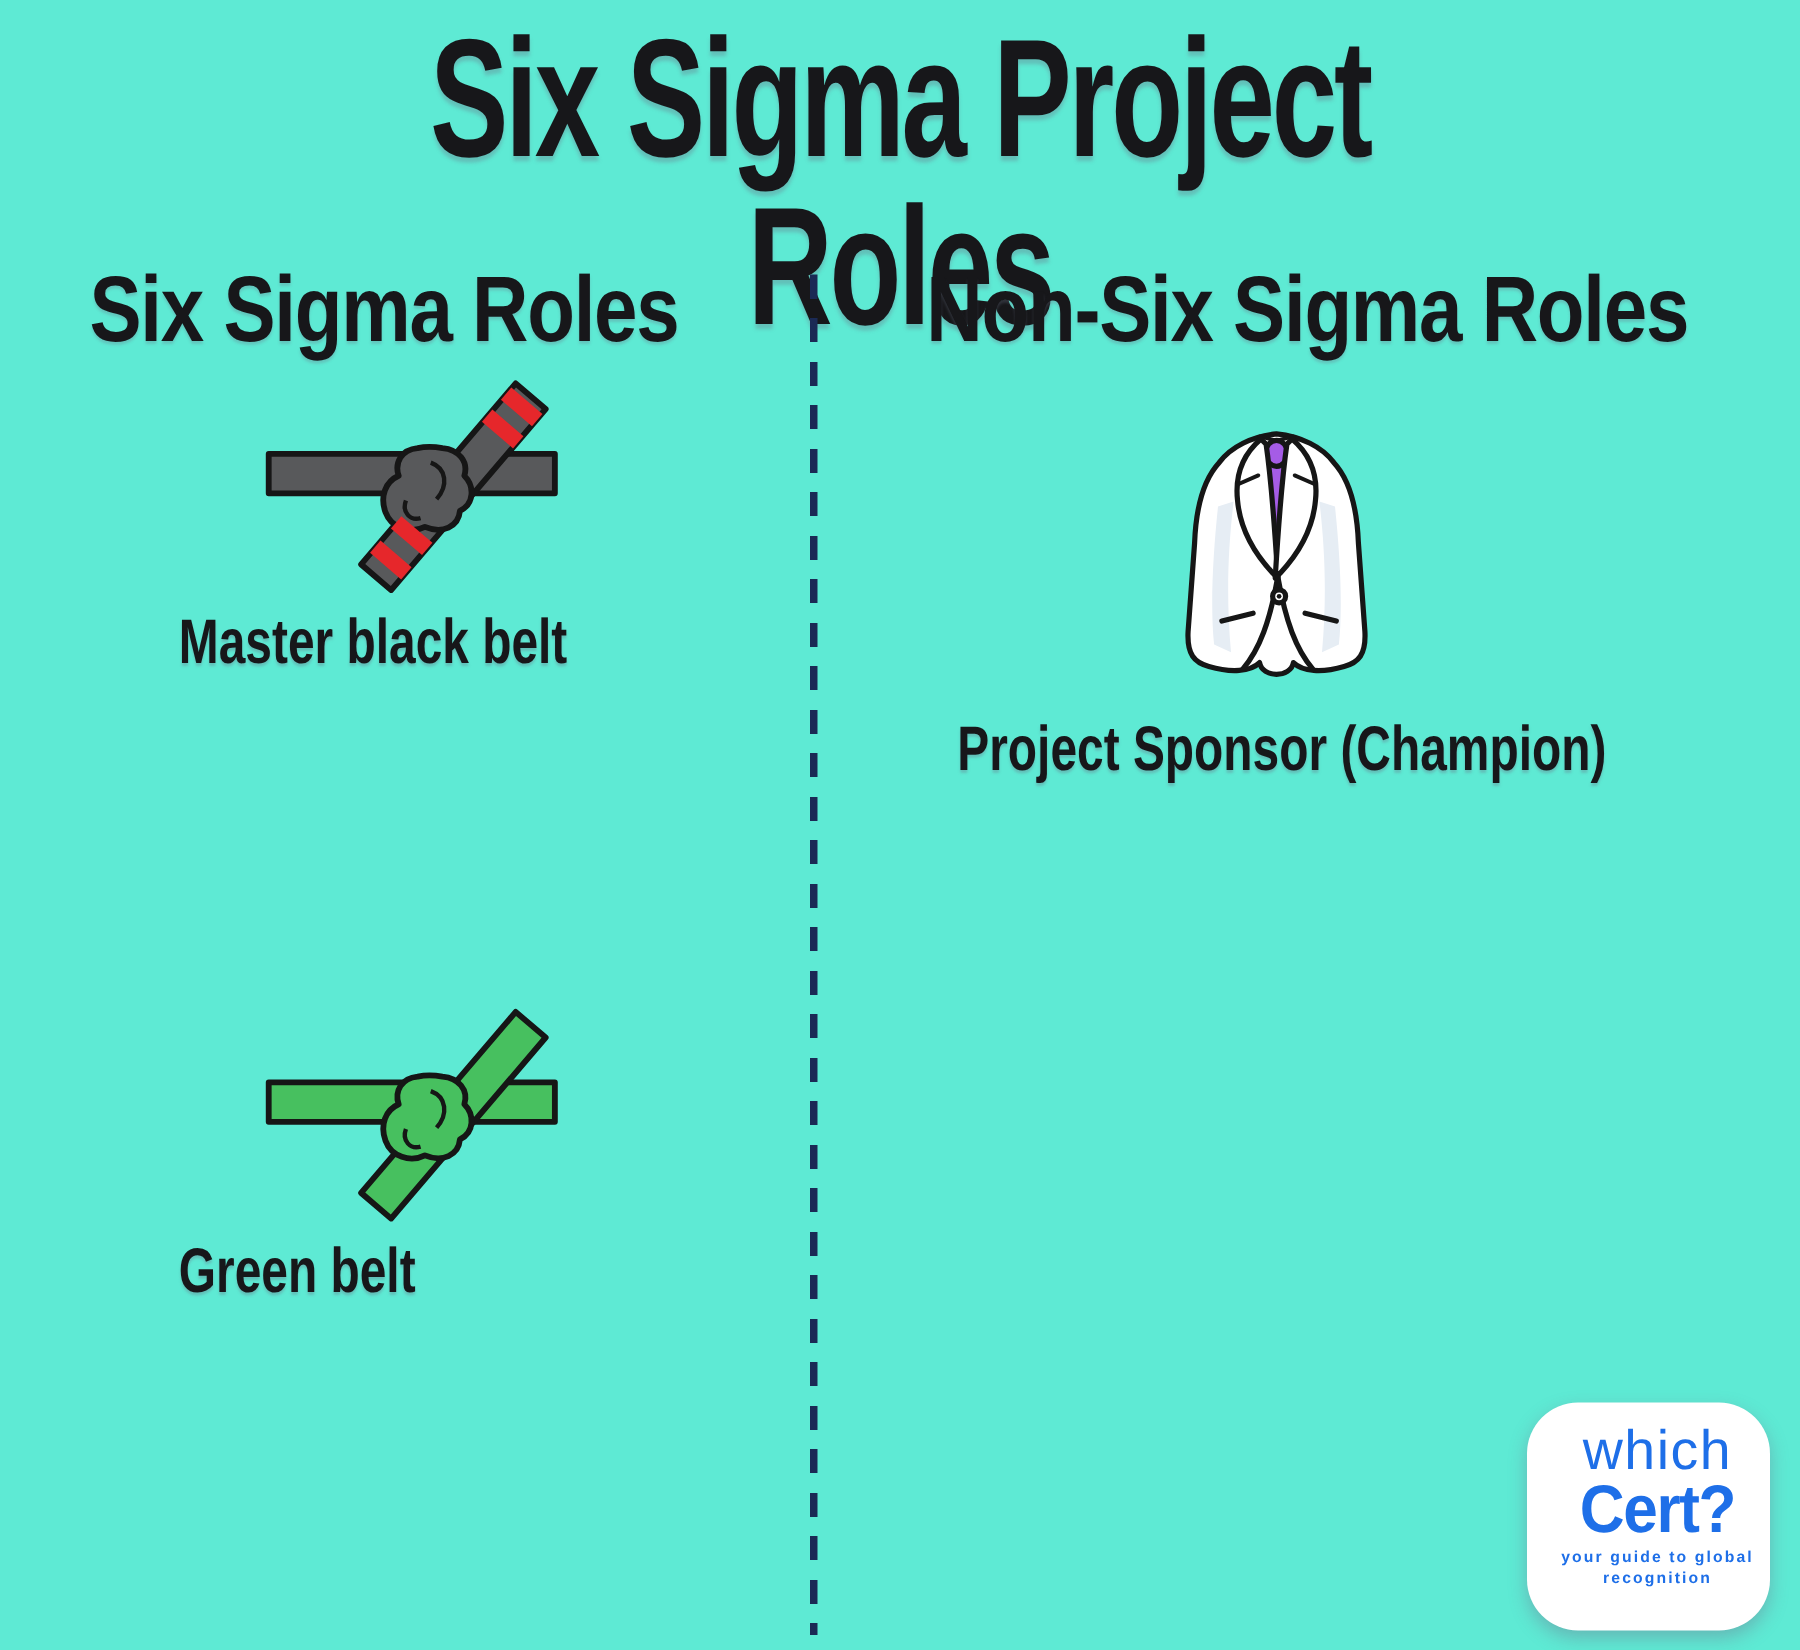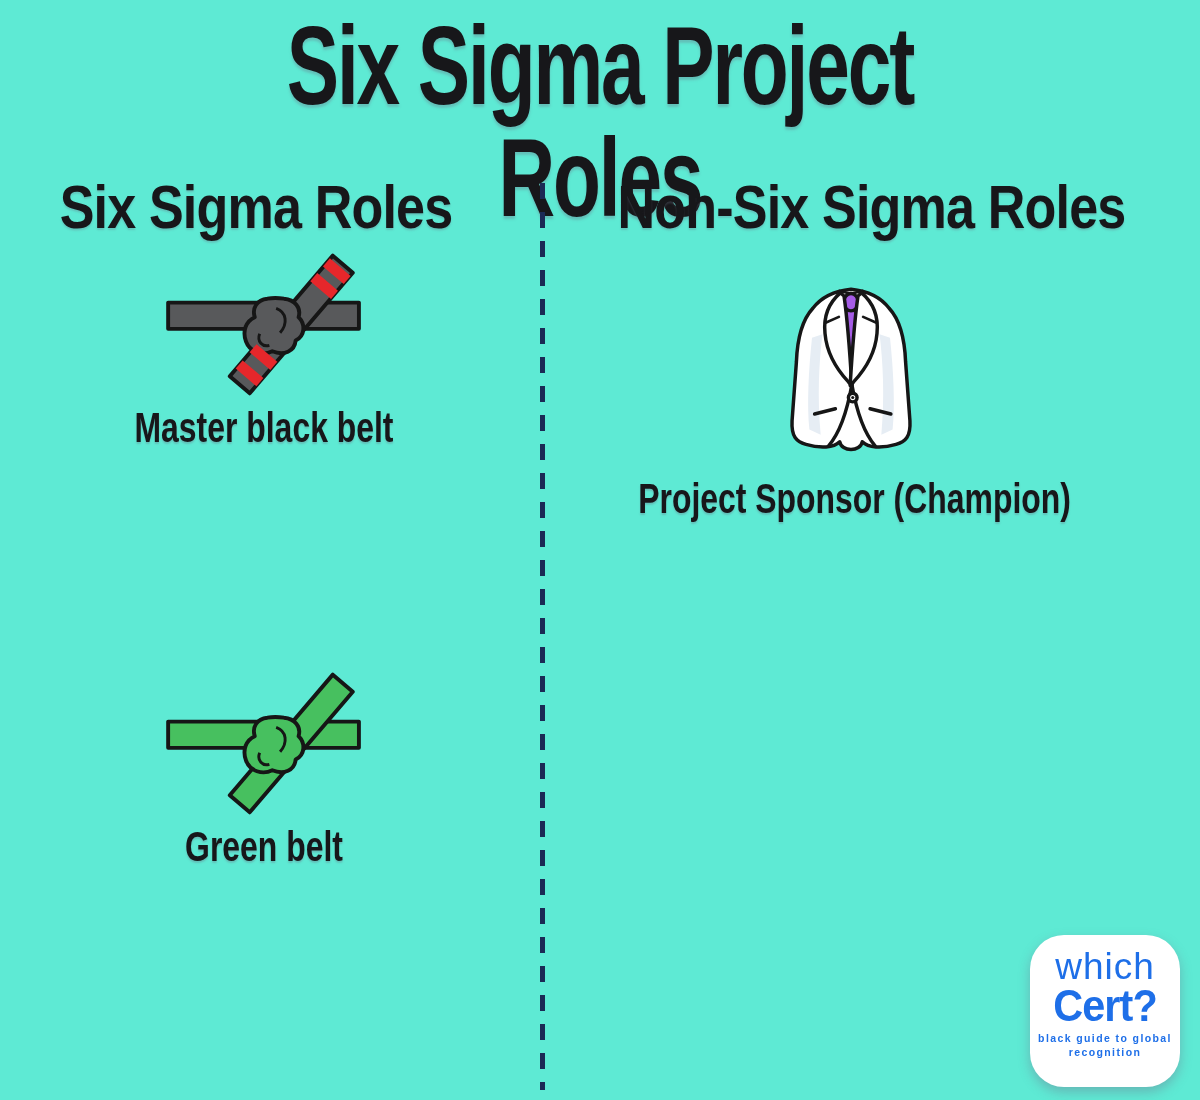--- a/index.html
+++ b/index.html
@@ -20,34 +20,34 @@
     text-align:center; font-size:62px; font-weight:700; line-height:1.0;
     letter-spacing:-1px; transform:scaleX(0.84);
     text-shadow:0 2px 2px rgba(105,115,135,0.3);
   }
   .col-header.left  { left:0;     width:512px; }
   .col-header.right { left:543px; width:657px; }
   .divider {
     position:absolute; left:540px; top:183px; height:907px; width:5px;
     background:repeating-linear-gradient(to bottom, #1b2a55 0 16px, transparent 16px 29px);
   }
-  .belt-item { position:absolute; left:59px; width:410px; text-align:center; }
+  .belt-item { position:absolute; left:70px; width:410px; text-align:left; }
   .belt-svg  { display:block; width:205px; height:146px; margin:0 auto; }
   .suit-item { position:absolute; left:571px; width:560px; text-align:left; }
   .suit-svg  { display:block; width:130px; height:182px; margin:0 auto; }
   .item-label {
     display:block; margin-top:10px; font-size:42px; font-weight:700; line-height:1.0;
     transform:scaleX(0.76); white-space:nowrap;
     text-shadow:0 2px 2px rgba(105,115,135,0.35);
   }
   .suit-item .item-label { margin-top:12px; }
   .logo {
     position:absolute; right:20px; bottom:13px; width:150px; height:152px;
     background:#ffffff; border-radius:34px; text-align:center;
-    color:#1e6fe8; box-shadow:0 5px 12px rgba(110,120,145,0.45);
+    color:#1e6fe8; box-shadow:0 5px 12px rgba(110,120,145,0.45);padding-left:12px;
   }
   .logo-which { font-size:37px; font-weight:400; letter-spacing:1px; margin-top:13px; line-height:1.05; }
   .logo-cert  { font-size:45px; font-weight:700; letter-spacing:-1px; transform:scaleX(0.92); margin-top:-4px; line-height:1.0; }
   .logo-tag   { font-size:10.5px; font-weight:700; letter-spacing:1.4px; line-height:1.35; margin-top:3px; }
   .defs-holder { position:absolute; width:0; height:0; }
 </style>
 </head>
 <body>
 
 <div id="canvas">
@@ -123,18 +123,18 @@
     </svg>
     <div class="item-label">Project Sponsor (Champion)</div>
   </div>
 
 
 
   <div class="logo">
     <div class="logo-which">which</div>
     <div class="logo-cert">Cert?</div>
     <div class="logo-tag">
-      <span>black guide to global</span><br>
+      <span>your guide to global</span><br>
       <span>recognition</span>
     </div>
   </div>
 
 </div>
 
 </body></html>

